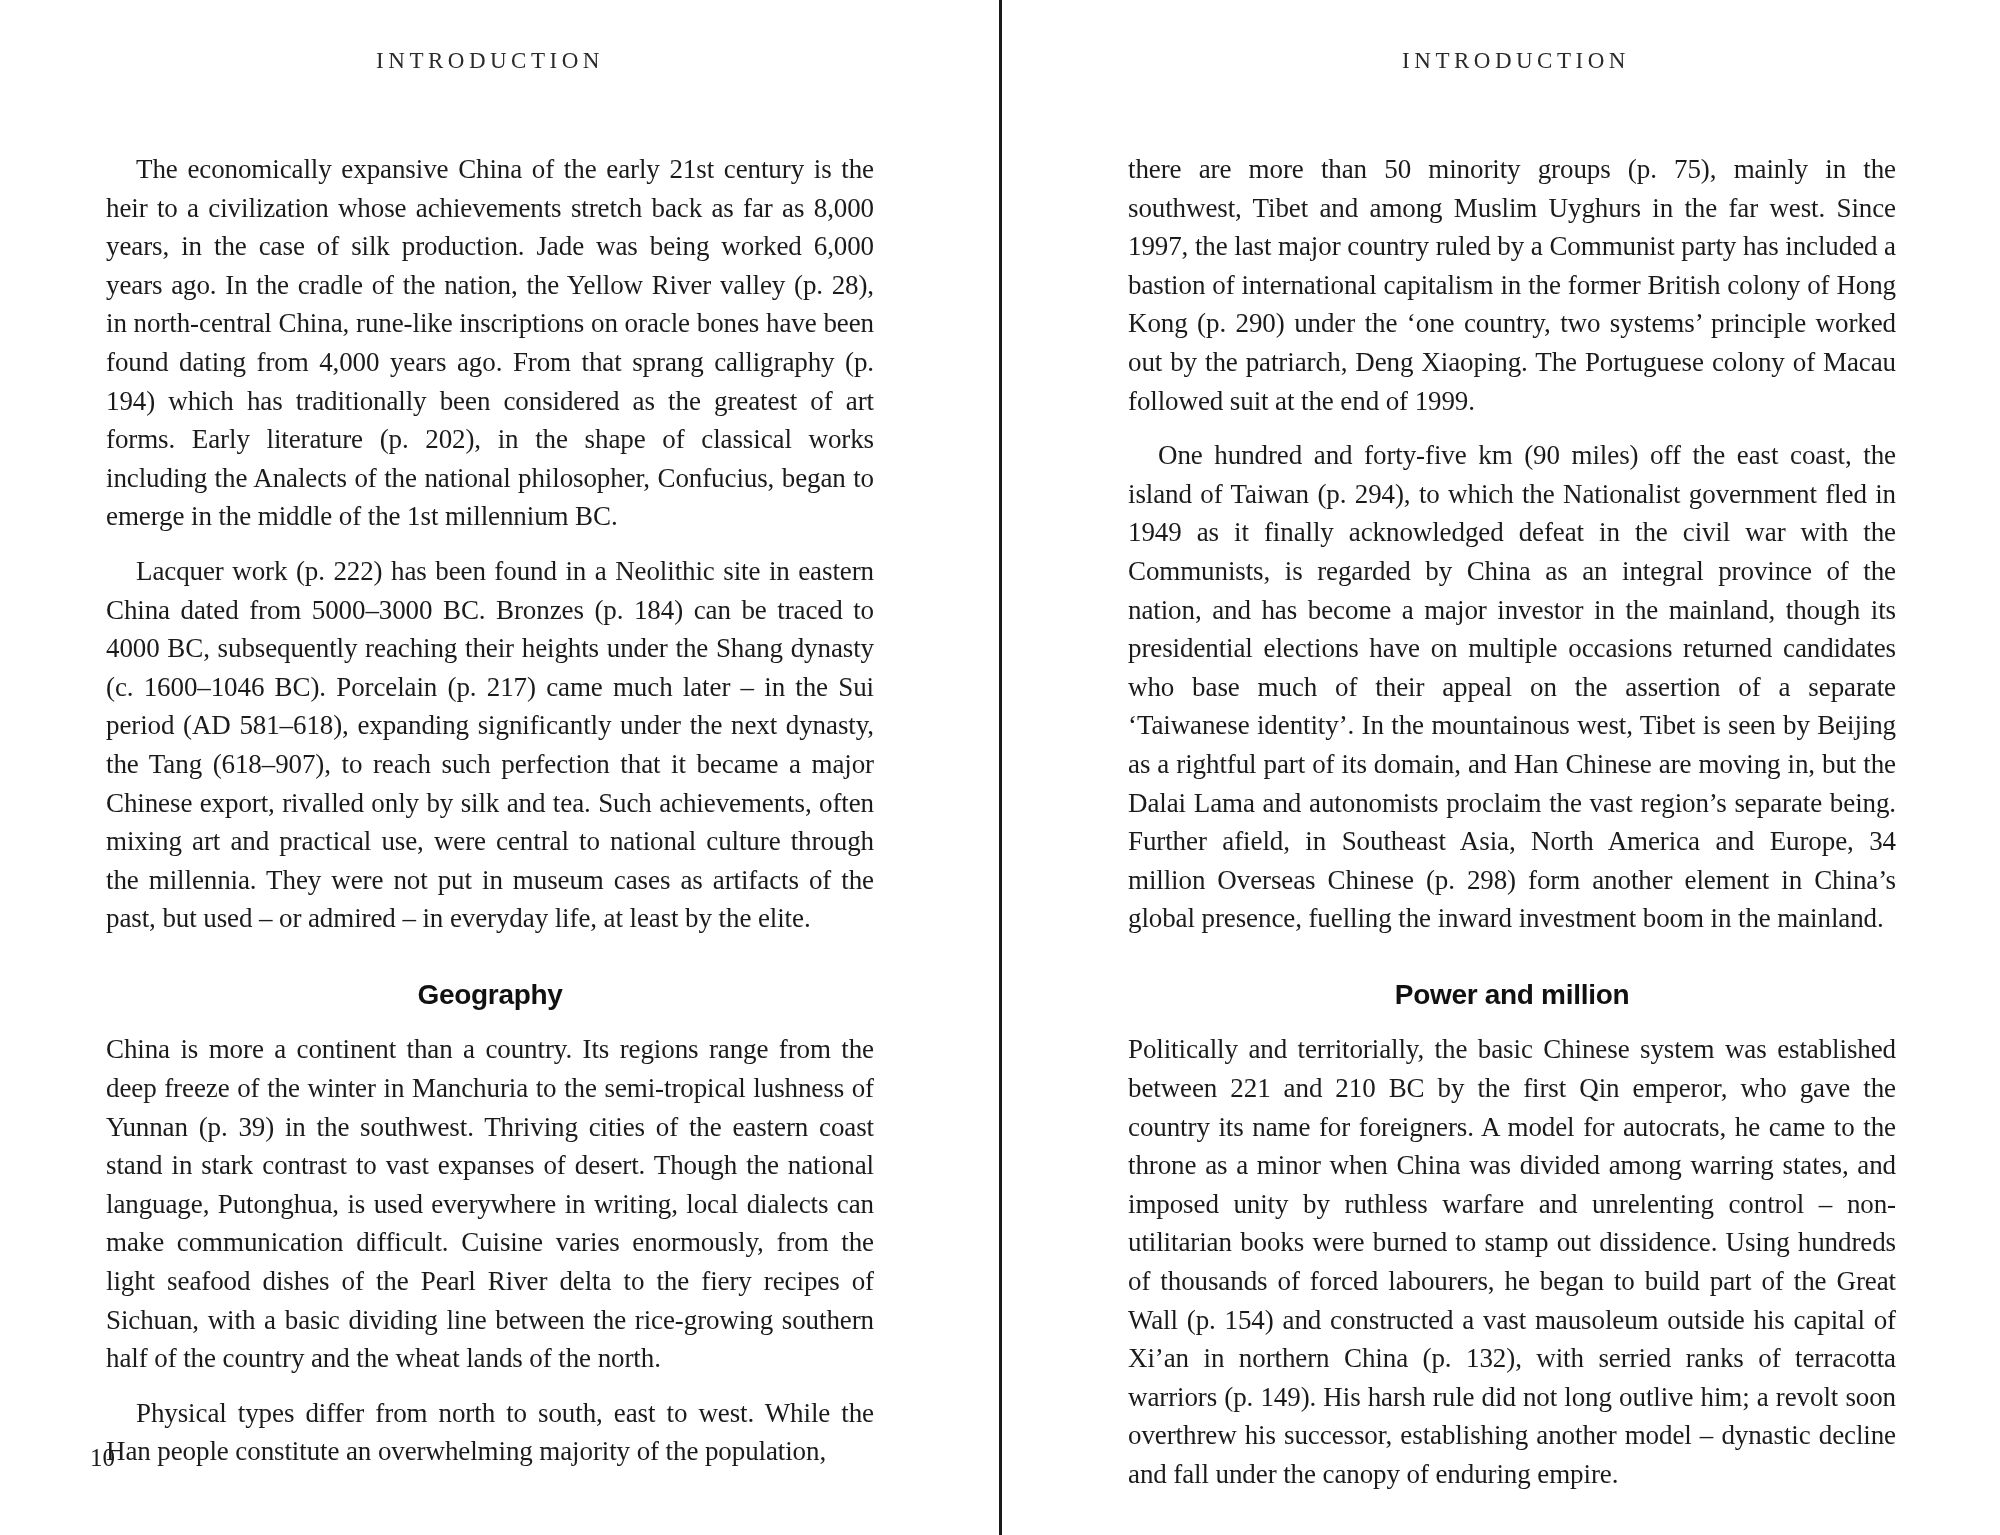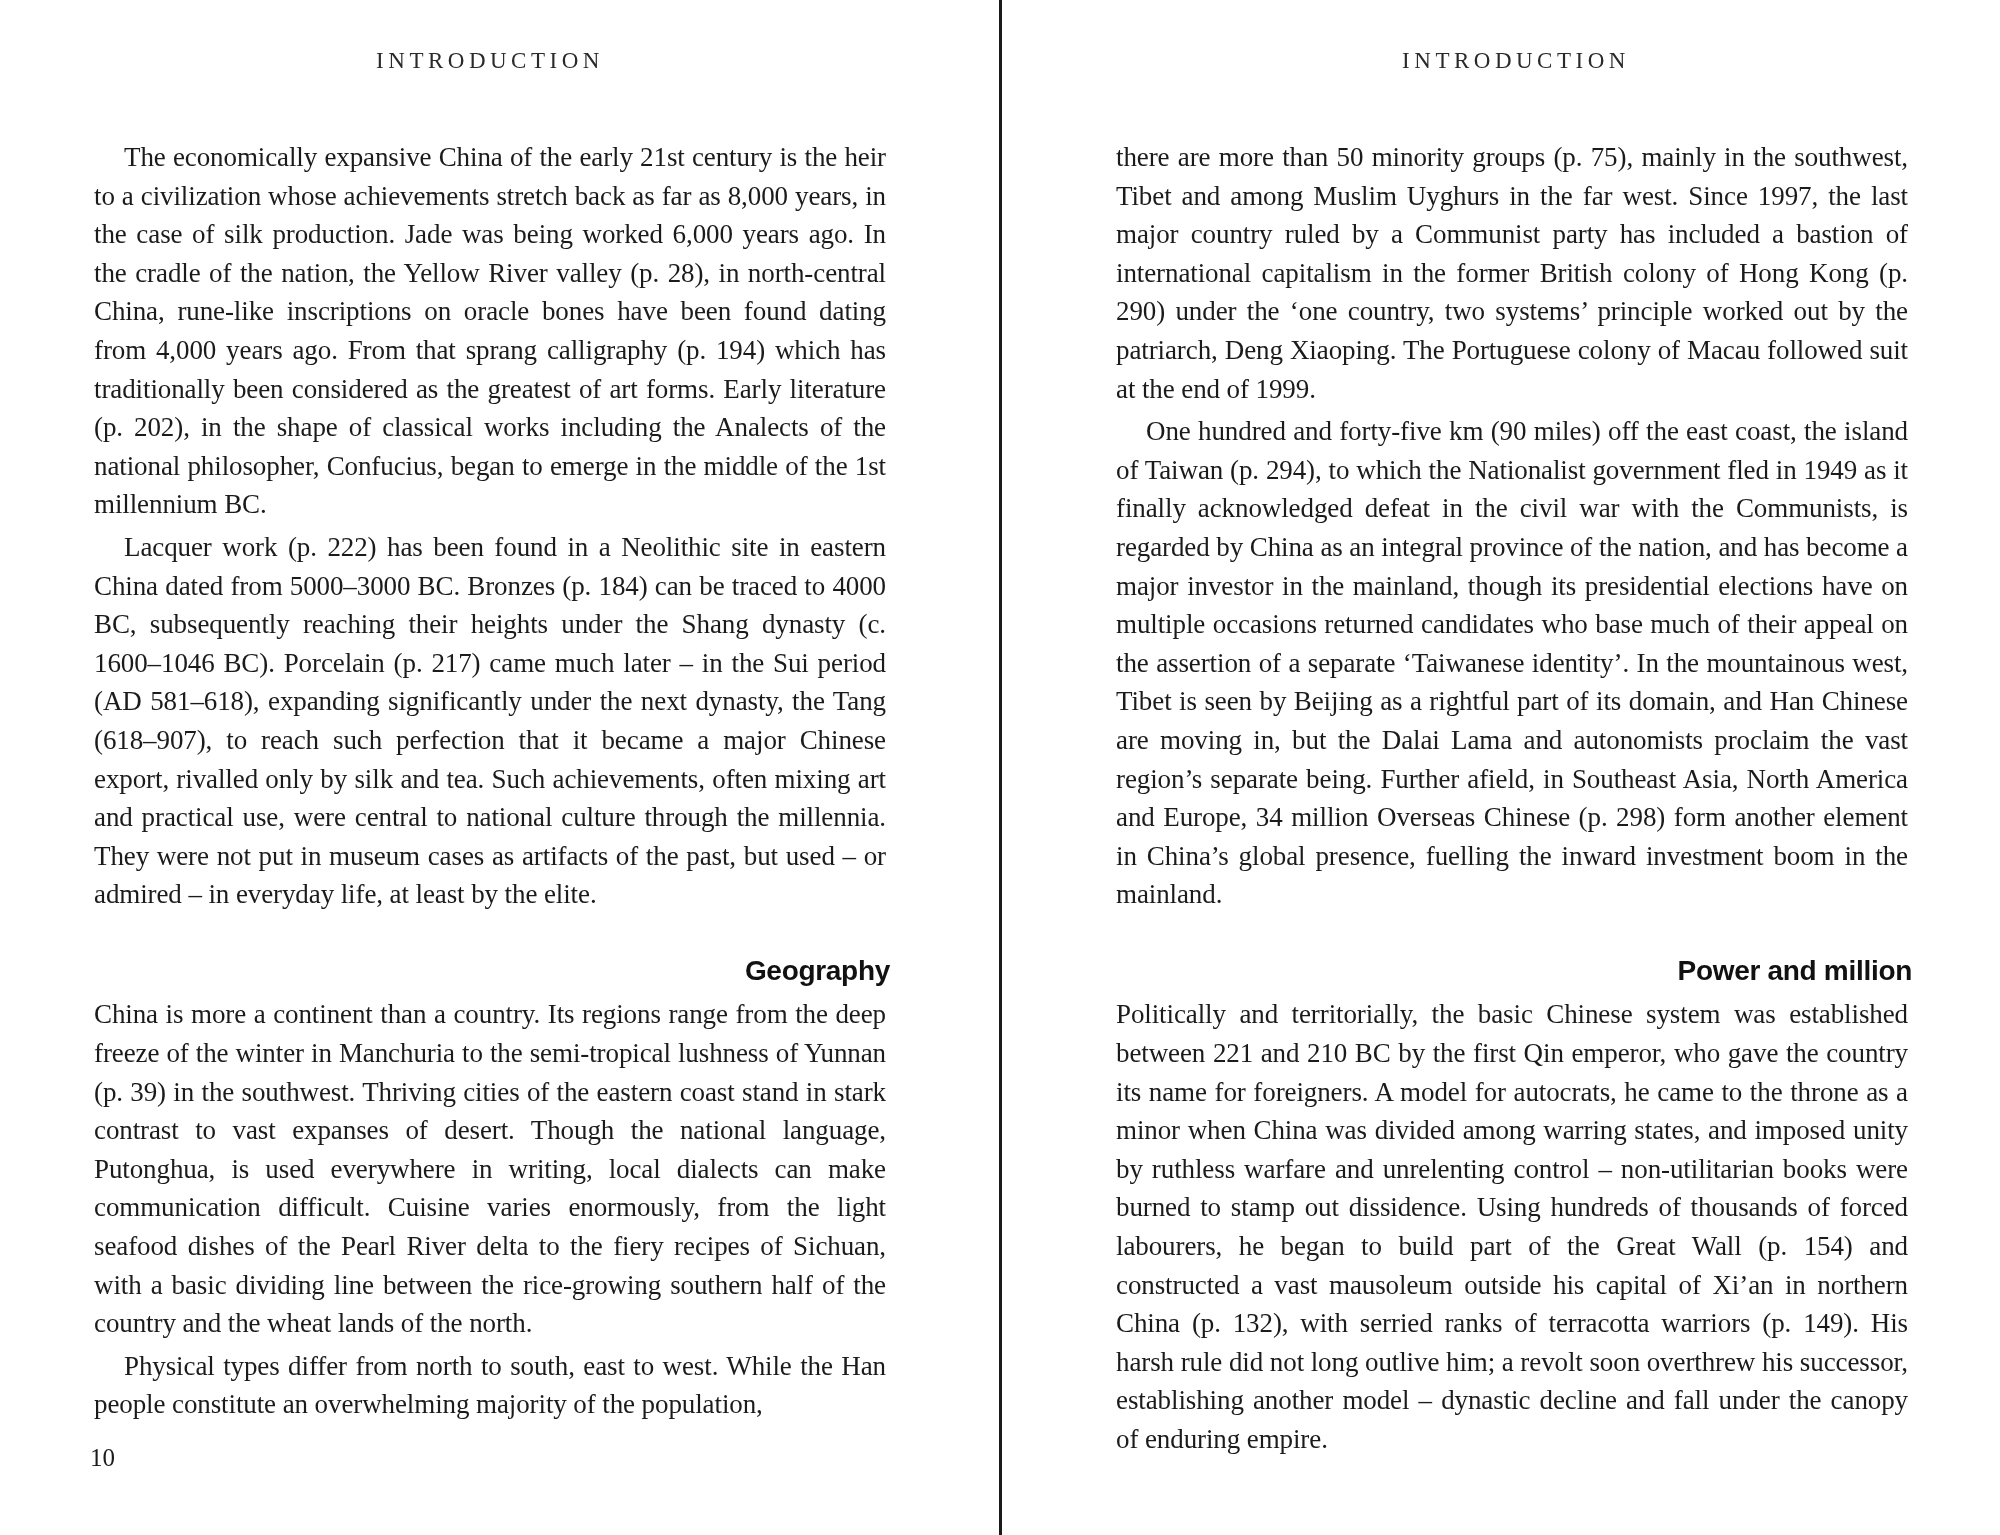--- a/index.html
+++ b/index.html
@@ -50,35 +50,35 @@
 
   .text-column {
     position: absolute;
     top: 134px;
     width: 800px;
   }
   .page.left  .text-column { left: 90px; }
   .page.right .text-column { left: 112px; }
 
   p.body {
-    margin: 4px;
+    margin: 16px;
     font-size: 27px;
     line-height: 38.6px;
     text-align: justify;
     letter-spacing: -0.1px;
   }
   p.body.indent { text-indent: 30px; }
 
   h2.section-heading {
     margin: 38px 0 5px 0;
     font-family: "Liberation Sans", sans-serif;
     font-weight: bold;
     font-size: 28px;
     line-height: 38.6px;
-    text-align: right;
+    text-align: center;
     letter-spacing: -0.3px;
     color: #111111;
   }
 
   .page-number {
     position: absolute;
     top: 1444px;
     width: 800px;
     text-align: left;
     font-size: 25px;

